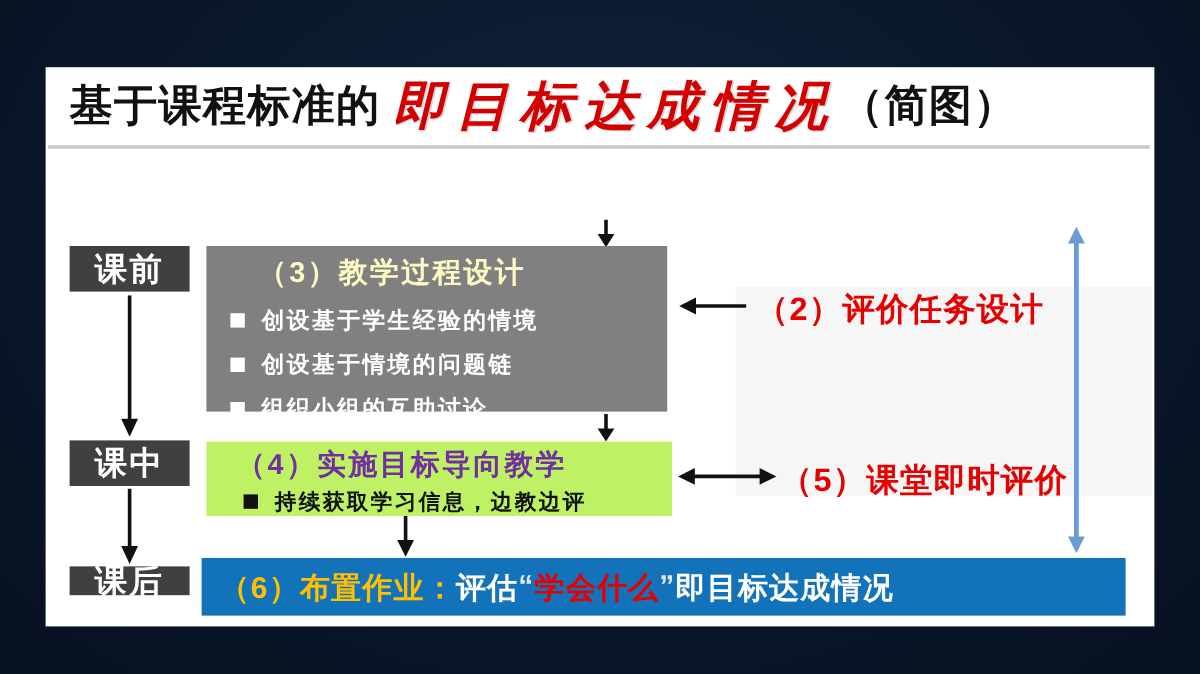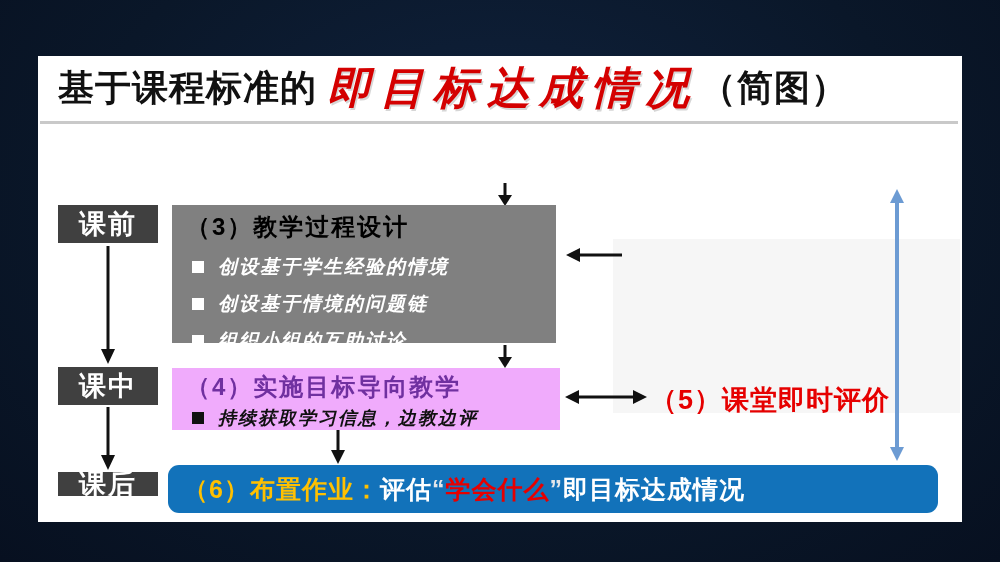--- a/index.html
+++ b/index.html
@@ -31,46 +31,46 @@
     text-shadow: 1.5px 1.5px 0 rgba(180,180,180,0.55);
   }
   .divider { left: 2px; top: 65px; width: 918px; height: 3px; background: #c9c9c9; }
 
   
   .shade-panel { left: 575px; top: 183px; width: 347px; height: 174px; background: rgba(0,0,0,0.035); }
 
   
   .bar { background: #1272ba; color: #ffc000; font-weight: bold; display: flex; align-items: center; }
   .bar1 { left: 19px; top: 79px; width: 885px; height: 48px; font-size: 27px; padding-left: 128px; letter-spacing: 2px; }
-  .bar6 { left: 130px; top: 409px; width: 770px; height: 48px; font-size: 25px; padding-left: 15px; letter-spacing: 1px; white-space: nowrap; border-radius: 11px; }
+  .bar6 { left: 130px; top: 409px; width: 770px; height: 48px; font-size: 25px; padding-left: 15px; letter-spacing: 1px; white-space: nowrap; }
   .bar6 .t-yellow { color: #ffc000; font-weight: bold; }
   .bar6 .t-white  { color: #ffffff; font-weight: bold; }
   .bar6 .t-quote  { color: #e3e6ea; font-weight: bold; }
   .bar6 .t-red    { color: #e60000; font-weight: bold; }
 
   
   .stage {
     left: 20px; width: 100px; height: 38px; background: #404040;
     color: #ffffff; font-size: 27px; font-weight: bold; letter-spacing: 2px;
     display: flex; align-items: center; justify-content: center;
   }
   .stage.s1 { top: 149px; }
   .stage.s2 { top: 311px; }
   .stage.s3 { top: 416px; height: 24px; }
 
   
   .gray-box { left: 134px; top: 149px; width: 384px; height: 138px; background: #808080; padding: 6px 0 0 14px; }
-  .gray-box .box-title { color: #000000; font-size: 24px; font-weight: bold; letter-spacing: 2px; }
+  .gray-box .box-title { color: #fef9c3; font-size: 24px; font-weight: bold; letter-spacing: 2px; margin-left: 29px; }
   .bullet-row { display: flex; align-items: center; margin-top: 11px; }
   .bullet-sq { width: 12px; height: 12px; background: #ffffff; margin: 0 14px 0 6px; flex: 0 0 auto; }
   .bullet-sq.dark { background: #111111; }
-  .bullet-text { color: #ffffff; font-size: 19px; font-weight: bold; letter-spacing: 2px; font-style: italic; }
+  .bullet-text { color: #ffffff; font-size: 19px; font-weight: bold; letter-spacing: 2px; }
 
   
-  .impl-box { left: 134px; top: 312px; width: 388px; height: 62px; background: #f0abfc; padding: 3px 0 0 14px; }
+  .impl-box { left: 134px; top: 312px; width: 388px; height: 62px; background: #bef264; padding: 3px 0 0 25px; }
   .impl-box .box-title { color: #7030a0; font-size: 24px; font-weight: bold; letter-spacing: 2px; }
   .impl-box .bullet-row { margin-top: 3px; }
   .impl-box .bullet-text { color: #111111; font-size: 18px; }
 
   
   .red-label { color: #e60000; font-weight: bold; font-size: 27px; letter-spacing: 1px; white-space: nowrap; }
   .red2 { left: 592px; top: 184px; }
   .red5 { left: 612px; top: 326px; }
 
   svg { display: block; }
@@ -117,20 +117,21 @@
     <div class="bullet-row">
       <span class="bullet-sq"></span>
       <span class="bullet-text">组织小组的互助讨论</span>
     </div>
   </div>
 
   <svg class="abs" style="left:528px; top:191px;" width="56" height="16">
     <line x1="56" y1="8" x2="12" y2="8" stroke="#111111" stroke-width="3"></line>
     <polygon points="14,1 14,15 0,8" fill="#111111"></polygon>
   </svg>
+  <div class="abs red-label red2">（2）评价任务设计</div>
 
   <svg class="abs" style="left:459px; top:289px;" width="16" height="23">
     <line x1="8" y1="0" x2="8" y2="13" stroke="#111111" stroke-width="3"></line>
     <polygon points="1,12 15,12 8,23" fill="#111111"></polygon>
   </svg>
 
   <div class="abs stage s2">
     <span>课中</span>
   </div>
 

